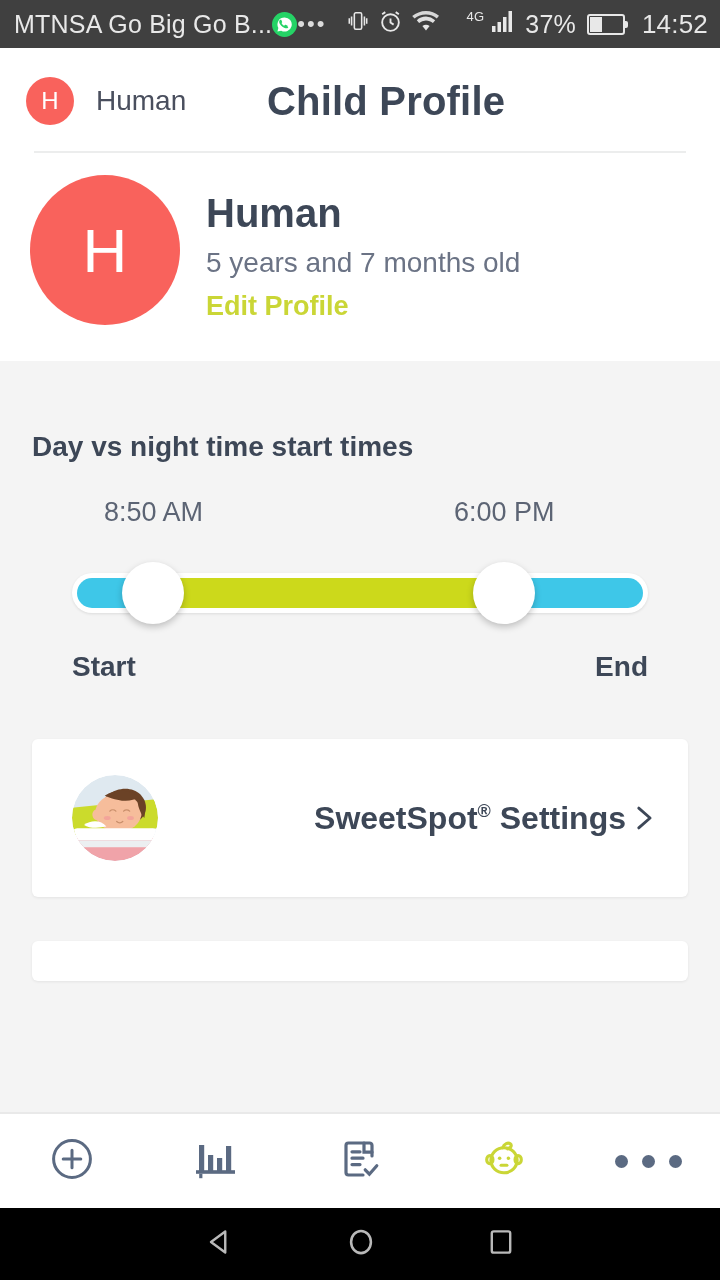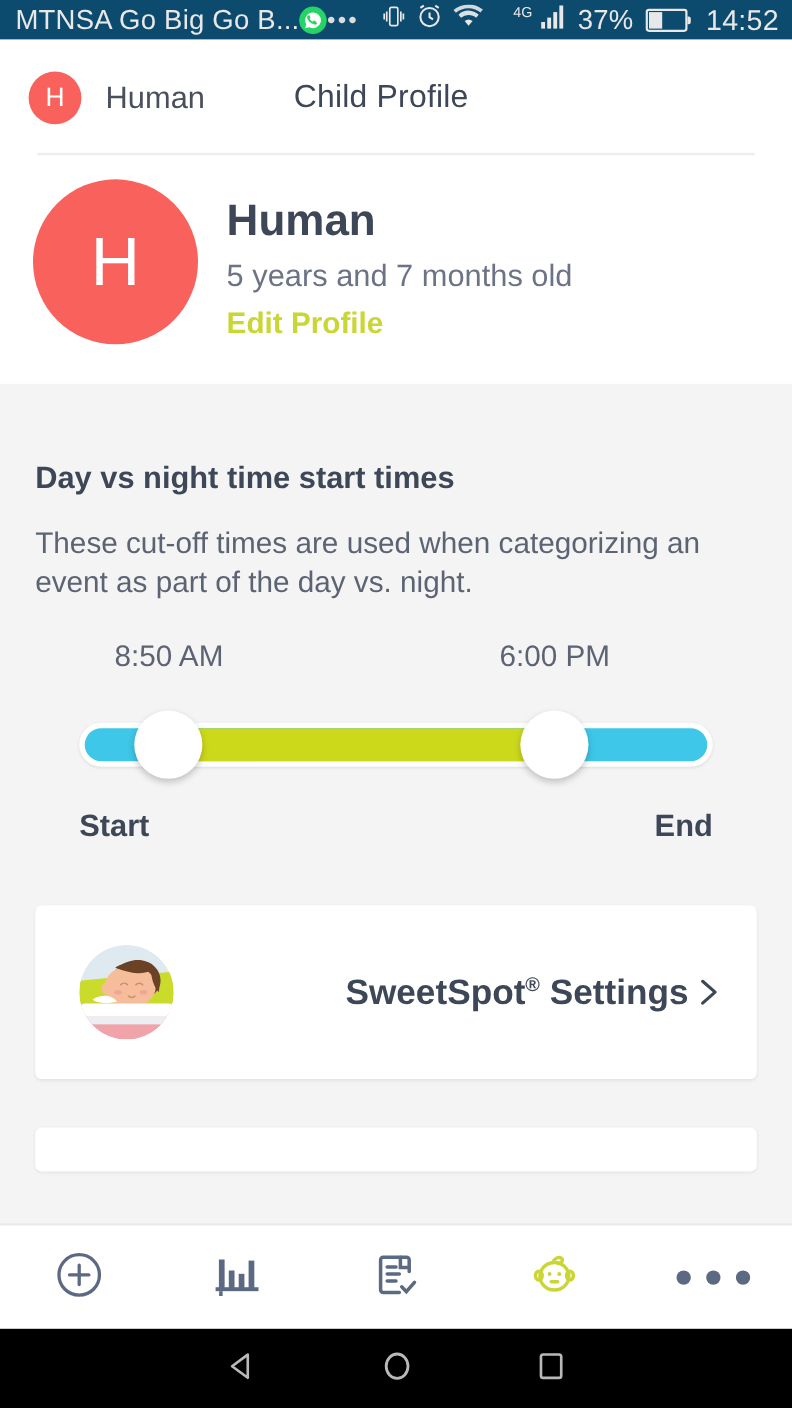--- a/index.html
+++ b/index.html
@@ -6,21 +6,21 @@
   html, body {
     width: 720px; height: 1280px;
     font-family: "Liberation Sans", sans-serif;
     background: #f4f4f4;
     overflow: hidden;
   }
   .phone { position: relative; width: 720px; height: 1280px; background: #f4f4f4; }
 
   
   .statusbar {
-    height: 36px; background: #0c4a6e; color: #e8e8e8;
+    height: 48px; background: #404040; color: #e8e8e8;
     display: flex; align-items: center; padding: 0 12px 0 14px;
     font-size: 25px; letter-spacing: .2px;
   }
   .sb-carrier { white-space: nowrap; overflow: hidden; }
   .sb-spacer { flex: 1 1 auto; }
   .sb-icons { display: flex; align-items: center; gap: 9px; }
   .wa-icon {
     width: 25px; height: 25px; border-radius: 50%; background: #25d366;
     display: inline-flex; align-items: center; justify-content: center;
   }
@@ -45,21 +45,21 @@
     position: relative;
   }
   .mini-avatar {
     width: 48px; height: 48px; border-radius: 50%; background: #f9625c;
     color: #fff; font-size: 24px; display: flex; align-items: center; justify-content: center;
     flex: 0 0 auto;
   }
   .mini-name { font-size: 28px; color: #4a4f5e; margin-left: 22px; font-weight: 400; }
   .appbar-title {
     position: absolute; left: 267px; top: 50%; transform: translateY(-50%);
-    font-size: 29px; font-weight: 400; color: #3d4757; letter-spacing: .2px;
+    font-size: 40px; font-weight: 700; color: #3d4757; letter-spacing: .2px;
   }
   .appbar-rule {
     position: absolute; left: 34px; right: 34px; bottom: 0; height: 2px; background: #eceded;
   }
 
   
   .profile-card {
     background: #fff; padding: 22px 30px 36px 30px;
     display: flex; align-items: flex-start;
   }
@@ -212,21 +212,20 @@
     <div class="profile-info">
       <div class="profile-name">Human</div>
       <div class="profile-age">5 years and 7 months old</div>
       <a class="edit-profile">Edit Profile</a>
     </div>
   </div>
 
   <div class="content">
 
     <div class="sec-title">Day vs night time start times</div>
-    <div class="sec-desc">These cut-off times are used when categorizing an event as part of the day vs. night.</div>
 
     <div class="slider-wrap">
       <div class="slider-labels">
         <span class="lbl-start">8:50 AM</span>
         <span class="lbl-end">6:00 PM</span>
       </div>
       <div class="track-outer">
         <div class="track">
           <div class="track-mid" style="left: 14%; right: 25%;"></div>
         </div>

